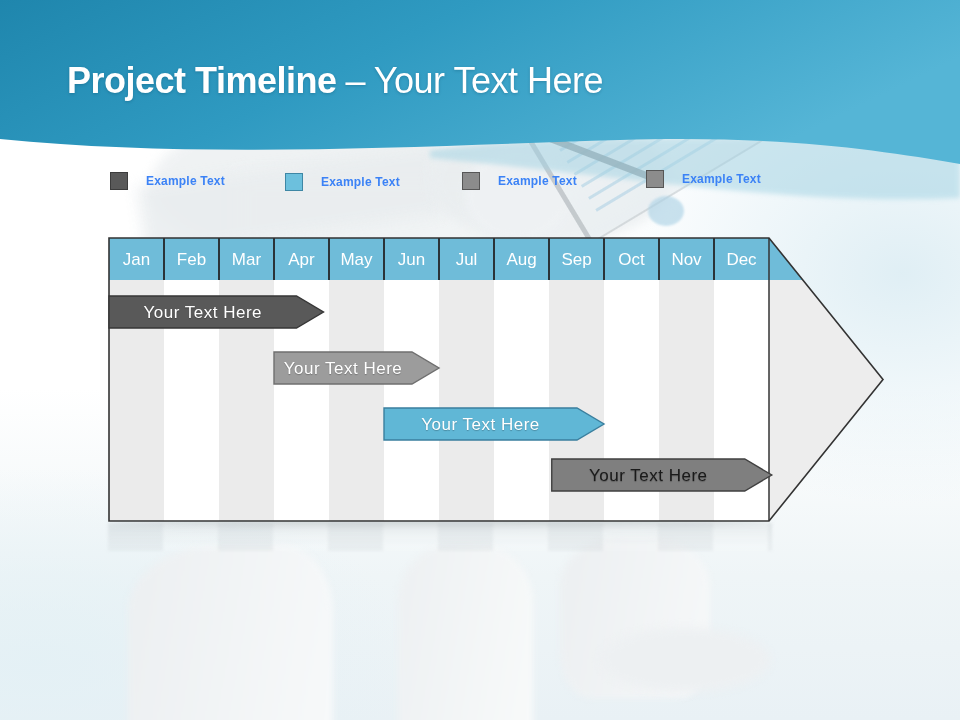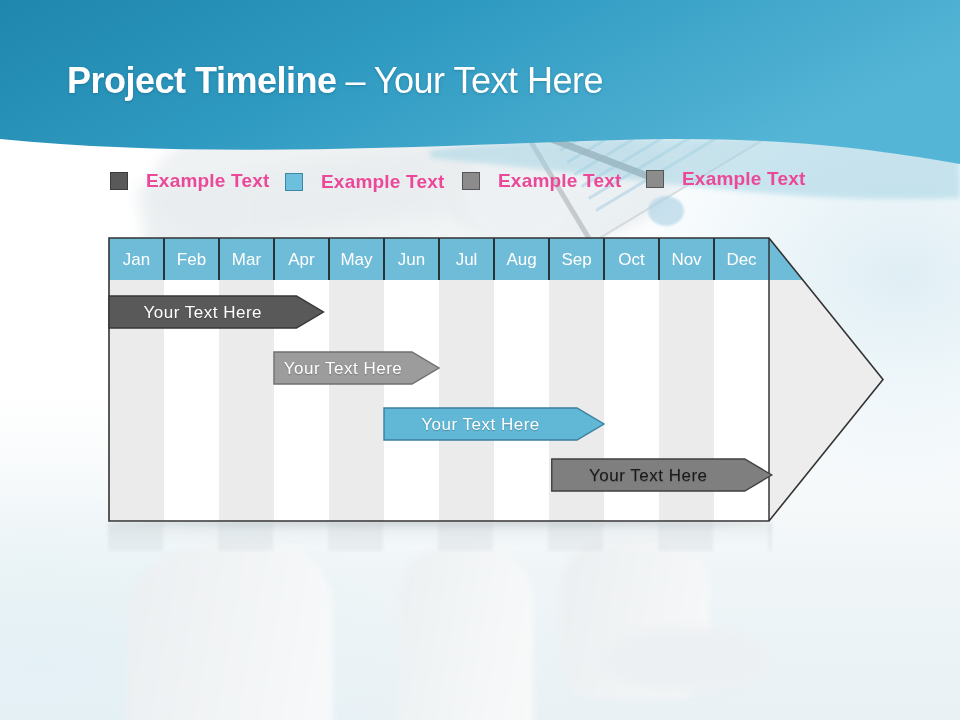--- a/index.html
+++ b/index.html
@@ -49,21 +49,21 @@
     text-shadow:0 1px 3px rgba(10,60,85,.28);
   }
   .page-title .t-bold{font-weight:bold;}
   .page-title .t-rest{font-weight:normal;margin-left:9px;}
 
   
   .legend-item{
     position:absolute;top:169px;height:24px;display:flex;align-items:center;gap:18px;cursor:default;
   }
   .legend-swatch{width:18px;height:18px;border:1px solid #444;box-sizing:border-box;flex:0 0 auto;}
-  .legend-label{font-size:19px;font-weight:bold;color:#ec4899;letter-spacing:.2px;white-space:nowrap;}
+  .legend-label{font-size:12px;font-weight:bold;color:#3b82f6;letter-spacing:.2px;white-space:nowrap;}
 
   
   .chart-shadow{
     position:absolute;left:112px;top:517px;width:658px;height:7px;
     background:rgba(90,100,106,.35);filter:blur(4px);border-radius:50%;
   }
   #timeline-svg{position:absolute;left:100px;top:230px;width:800px;height:300px;}
   #timeline-svg text{font-family:"Liberation Sans",sans-serif;}
   #timeline-svg .bar-label{paint-order:stroke;text-shadow:0 1px 1px rgba(0,0,0,.25);}
   .chart-reflection{

